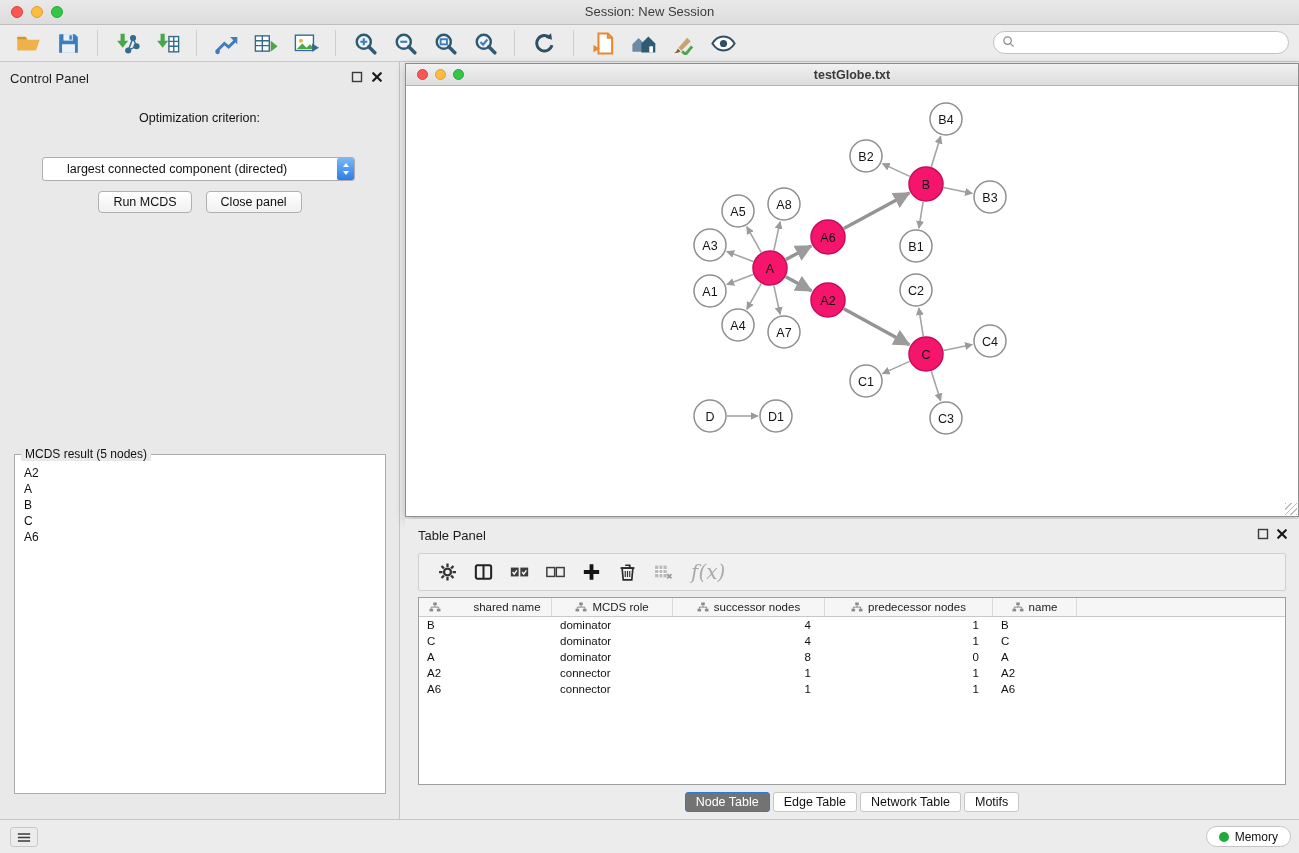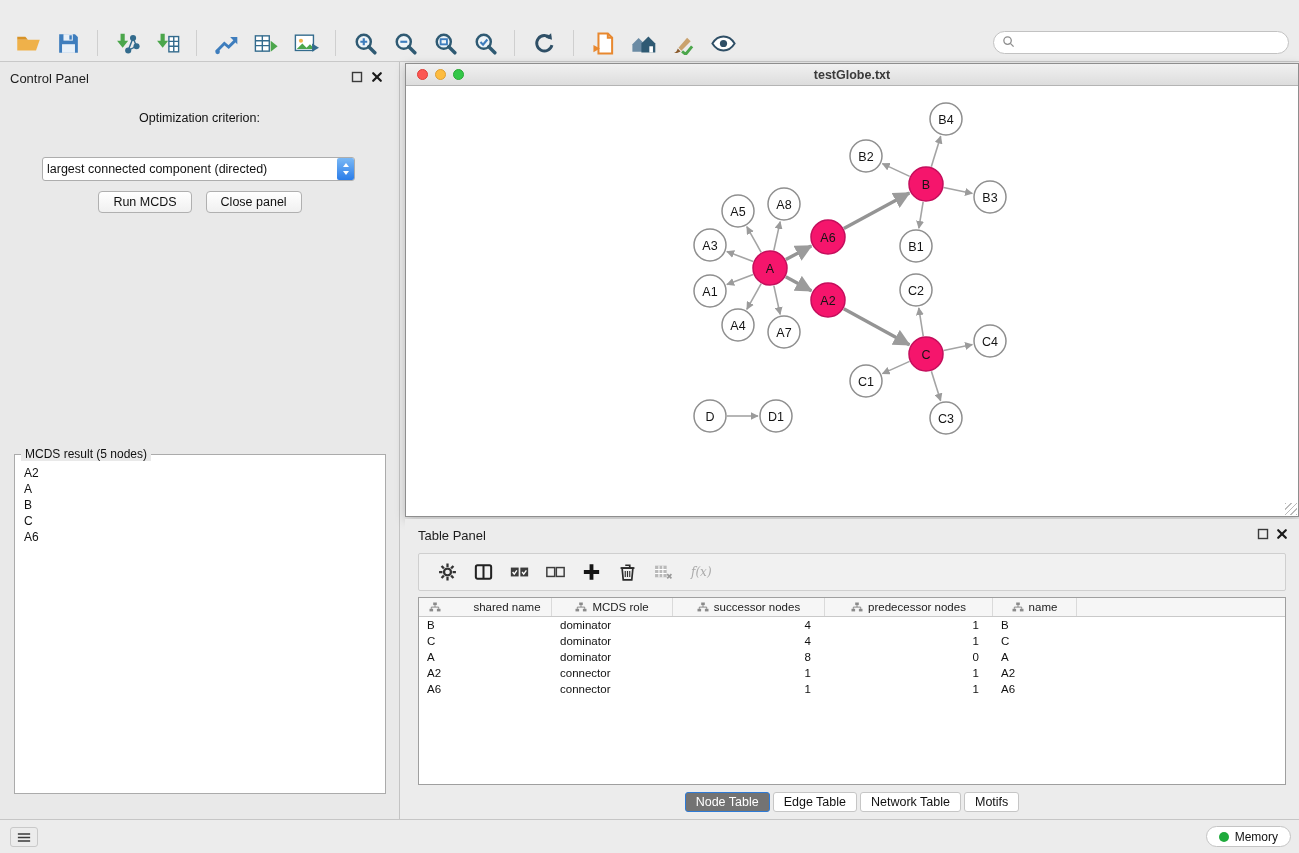--- a/index.html
+++ b/index.html
@@ -42,21 +42,21 @@
   .cp-min { right:34px; } .cp-close { right:14px; }
   .cp-tabs-row { display:flex; justify-content:center; border-bottom:1px solid #c9c9c9; padding-bottom:4px; }
   .cp-tabs { display:flex; background:#f4f4f4; border:1px solid #cfcfcf; border-radius:4px; overflow:hidden; }
   .cp-tab { font-size:12.5px; color:#222; padding:4px 14px; background:transparent;
     border:none; border-right:1px solid #d4d4d4; cursor:pointer; }
   .cp-tab:last-child { border-right:none; }
   .cp-tab.active { background:#3c8df5; color:#fff; border-radius:4px; }
   .opt-label { text-align:center; margin-top:19px; font-size:12.5px; color:#111; }
   .dropdown { position:absolute; left:42px; top:95px; width:313px; height:24px; background:#fff;
     border:1px solid #adadad; border-radius:3px; display:flex; align-items:center; cursor:pointer; }
-  .dropdown .dd-text { flex:1; font-size:12.5px; padding-left:4px; color:#111; white-space:nowrap; }
+  .dropdown .dd-text { flex:1; font-size:12.5px; padding-left:24px; color:#111; white-space:nowrap; }
   .dd-stepper { width:17px; height:22px; border-radius:2px; margin-right:0;
     background:linear-gradient(#7ab8f5,#2b7de9); display:flex; align-items:center; justify-content:center; }
   .dd-stepper svg { width:8px; height:14px; }
   .cp-buttons { position:absolute; left:0; top:129px; width:400px; display:flex; justify-content:center; gap:14px; }
   .push-btn { font-size:12.5px; color:#111; padding:3px 14px; background:linear-gradient(#ffffff,#f0f0f0);
     border:1px solid #b0b0b0; border-radius:4px; cursor:pointer; }
   .result-box { position:absolute; left:14px; top:392px; width:372px; height:340px;
     border:1px solid #ababab; background:#fff; }
   .result-legend { position:absolute; top:-8px; left:6px; background:#e9e9e9; padding:0 4px;
     font-size:12px; color:#111; }
@@ -79,21 +79,21 @@
 
   
   .table-panel { position:absolute; left:405px; top:519px; width:894px; height:300px; background:#ececec; }
   .tp-head { position:relative; height:28px; }
   .tp-min { right:28px; } .tp-close { right:9px; }
   .tp-toolbar { position:absolute; left:13px; top:34px; width:868px; height:38px;
     background:#f1f1f1; border:1px solid #cfcfcf; border-radius:2px; display:flex; align-items:center; padding-left:10px; }
   .ttbtn { width:36px; height:30px; background:transparent; border:none; display:flex;
     align-items:center; justify-content:center; cursor:pointer; }
   .ttbtn svg { width:19px; height:18px; }
-  .fx-label { font-size:12px; font-style:italic; font-family:"DejaVu Serif", serif; color:#aaa; margin-left:10px; }
+  .fx-label { font-size:20px; font-style:italic; font-family:"DejaVu Serif", serif; color:#aaa; margin-left:10px; }
   .tbl { position:absolute; left:13px; top:78px; width:868px; height:188px; background:#fff;
     border:1px solid #9f9f9f; overflow:hidden; }
   .tbl-header { display:flex; height:19px; background:#f6f6f6; border-bottom:1px solid #c9c9c9; }
   .th { display:flex; align-items:center; justify-content:center; gap:5px;
     border-right:1px solid #dadada; font-size:11.5px; color:#222; }
   .th.fill { flex:1; border-right:none; }
   .sorticon svg { width:12px; height:10px; display:block; }
   .tr { display:flex; height:16px; align-items:center; }
   .td { font-size:11.5px; color:#111; overflow:hidden; white-space:nowrap; }
   .td.left { text-align:left; padding-left:8px; }
@@ -114,20 +114,28 @@
     background:#fff; border:1px solid #c4c4c4; border-radius:11px; display:flex;
     align-items:center; gap:6px; cursor:pointer; }
   .memory-dot { width:10px; height:10px; border-radius:50%; background:#1faa3c; }
   .memory-pill span.lbl { font-size:12px; color:#111; }
 </style>
 </head>
 <body>
 
 <div class="app">
 
+  <div class="titlebar">
+    <div class="lights">
+      <span class="light red"></span>
+      <span class="light yellow"></span>
+      <span class="light green"></span>
+    </div>
+    <div class="win-title">Session: New Session</div>
+  </div>
 
   <div class="toolbar">
     <div class="tb-buttons">
         <button class="tbtn">
           <span class="ticon">
             <svg viewBox="0 0 20 16">
               <path d="M1 2.5h6.5l2 2.5H1z" fill="#d89226"></path>
               <path d="M1 5h18l-3 8.5H1z" fill="#efb14a"></path>
             </svg>
           </span>

